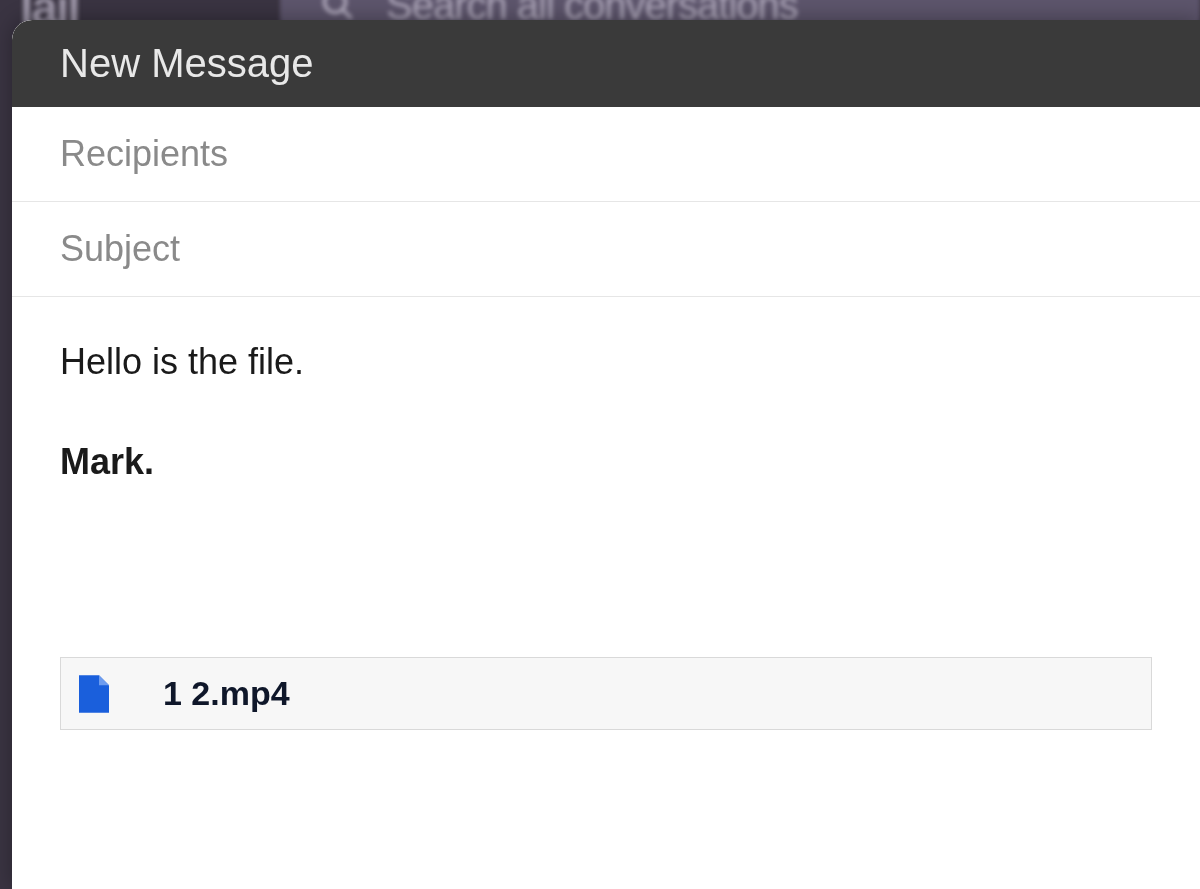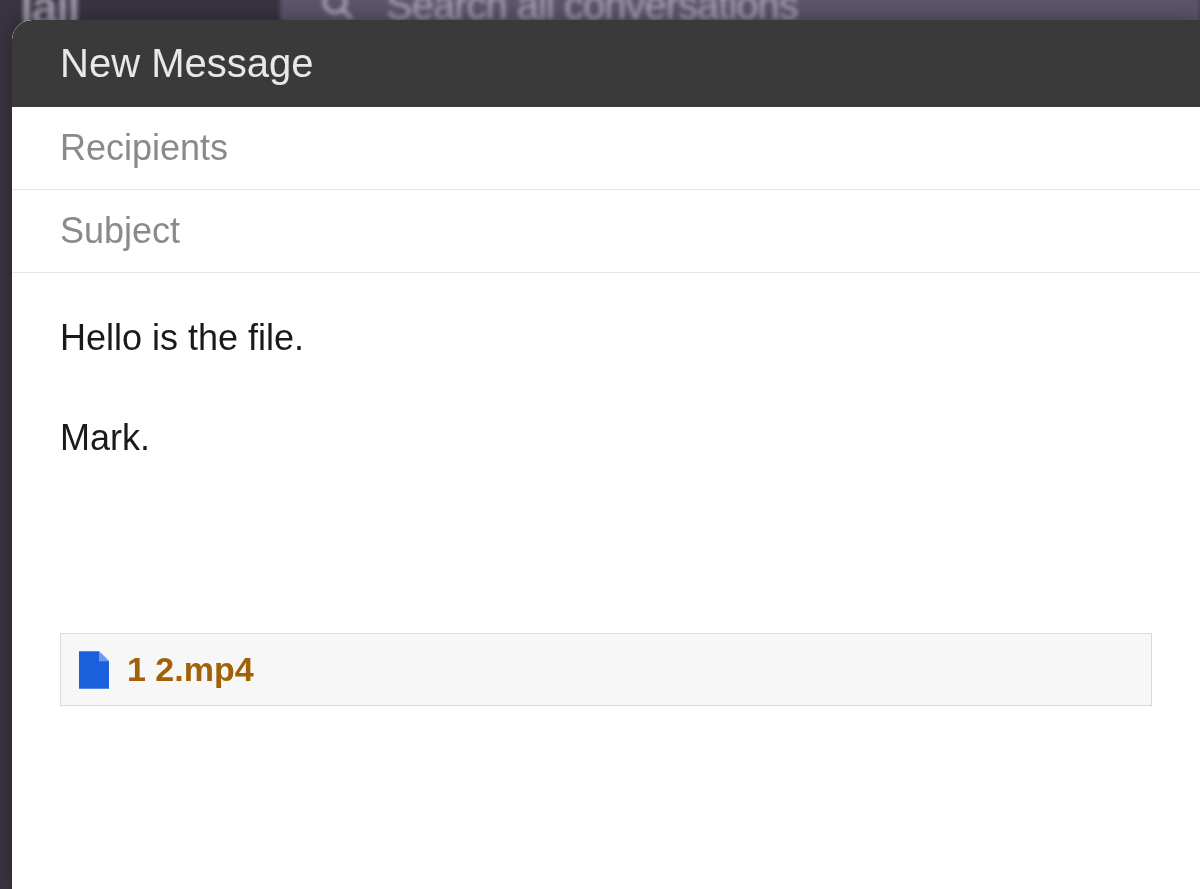--- a/index.html
+++ b/index.html
@@ -72,61 +72,63 @@
       padding: 21px 48px;
       font-size: 40px;
       font-weight: 500;
       border-radius: 20px 0 0 0;
     }
     .compose-body {
       background: #ffffff;
       padding: 0;
     }
     .field-row {
-      padding: 20px 48px;
+      padding: 26px 48px;
       border-bottom: 1px solid #e6e6e6;
     }
     .field-placeholder {
       color: #8a8a8a;
       font-size: 36px;
       font-weight: 400;
     }
     .message-body {
       padding: 40px 48px 30px 48px;
       color: #1a1a1a;
       font-size: 36px;
       line-height: 1.4;
       min-height: 360px;
     }
     .message-body p {
       margin-bottom: 50px;
     }
     .message-body p:last-child {
       margin-bottom: 0;
+      font-weight: bold;
     }
     .attachment-area {
       padding: 0 48px 30px 48px;
     }
     .attachment-chip {
       border: 1px solid #d9d9d9;
       background: #f7f7f7;
       padding: 16px 18px;
       display: flex;
       align-items: center;
       gap: 18px;
     }
     .file-icon {
       width: 30px;
       height: 38px;
       flex-shrink: 0;
     }
     .attachment-name {
-      color: #a16207;
+      color: #0f172a;
       font-size: 34px;
       font-weight: 700;
+      margin-left: 36px;
     }
   </style>
 </head>
 <body>
 
 <div class="background-sidebar">
   <div class="background-sidebar-text">lail</div>
 </div>
 
 <div class="background-search">

